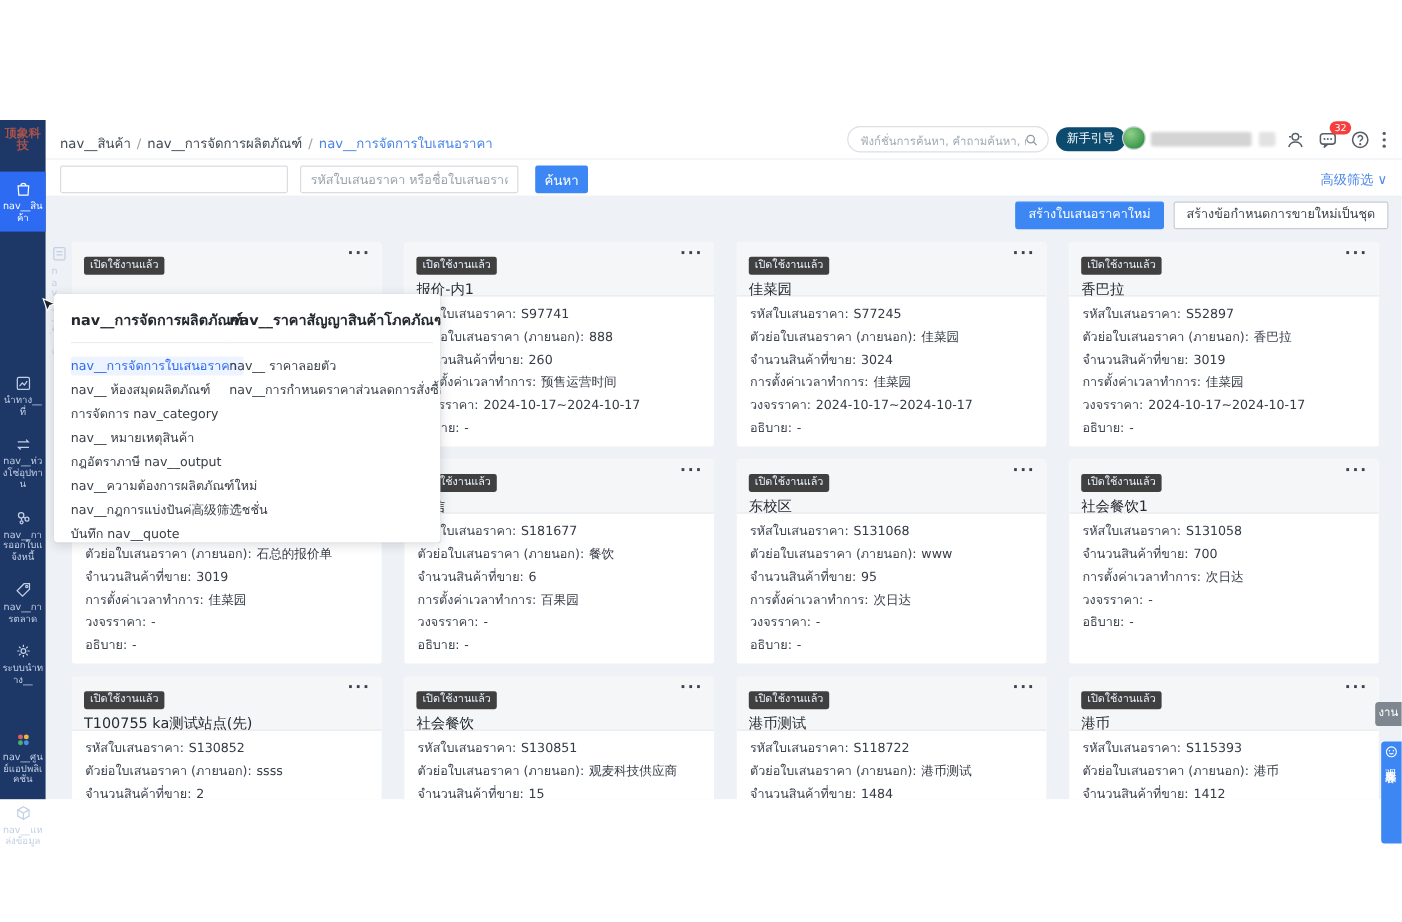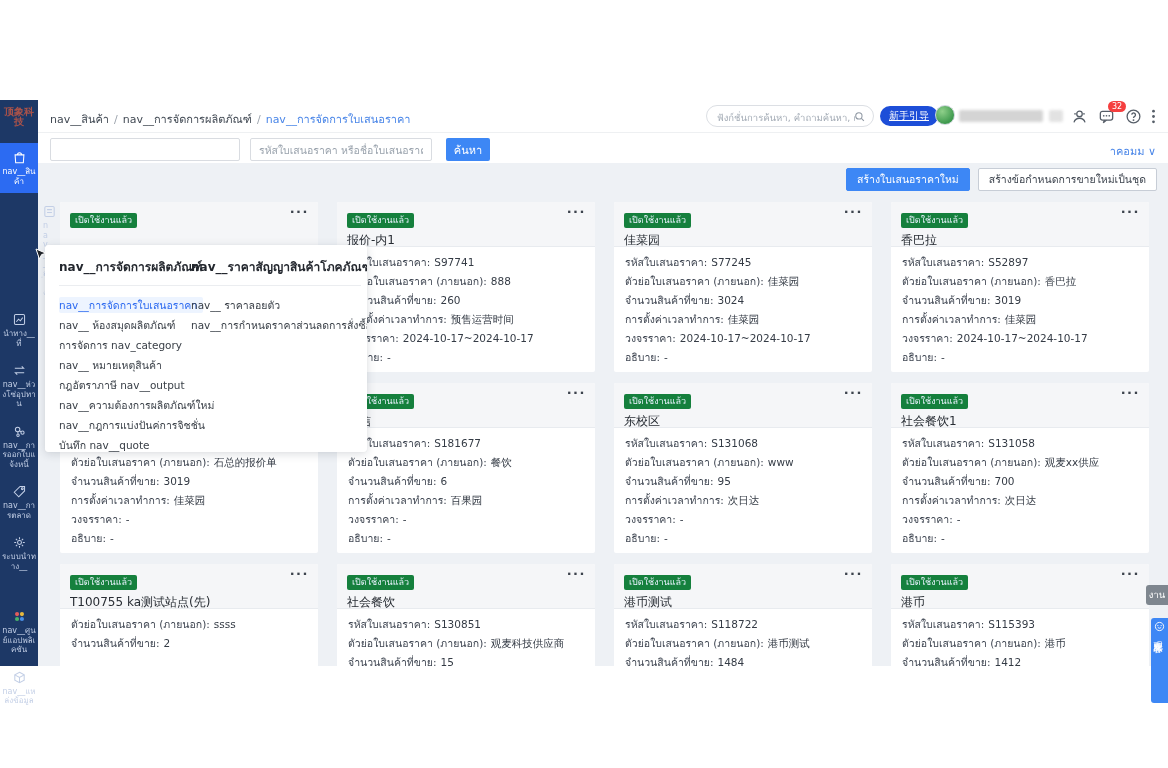--- a/index.html
+++ b/index.html
@@ -17,21 +17,21 @@
 
   
   .topbar { position:absolute; left:38px; top:0; right:0; height:33px; background:#fff; border-bottom:1px solid #eef0f2; z-index:5; }
   .breadcrumb { position:absolute; left:12px; top:10px; font-size:11px; color:#424a54; white-space:nowrap; }
   .breadcrumb .sep { color:#9aa1ab; margin:0 5px; }
   .breadcrumb .current { color:#4a86e8; }
   .search-box { position:absolute; left:668px; top:5px; width:168px; height:22px; border:1px solid #dcdfe4; border-radius:12px; }
   .search-box input { border:0; outline:0; background:transparent; width:138px; height:20px; margin-left:10px; font-size:9.5px; color:#6b737d; font-family:inherit; }
   .search-box input::placeholder { color:#a3abb5; }
   .search-box svg { position:absolute; right:7px; top:5px; width:12px; height:12px; }
-  .guide-pill { position:absolute; left:842px; top:6px; height:20px; padding:0 9px; background:#1d4ed8; border-radius:10px; color:#fff; font-size:10px; line-height:20px; cursor:pointer; white-space:nowrap;text-decoration:underline; }
+  .guide-pill { position:absolute; left:842px; top:6px; height:20px; padding:0 9px; background:#0c4a6e; border-radius:10px; color:#fff; font-size:10px; line-height:20px; cursor:pointer; white-space:nowrap; }
   .avatar { position:absolute; left:897px; top:5px; width:20px; height:20px; border-radius:50%;
     background:radial-gradient(circle at 35% 30%, #8fd08a, #3f9a4e 70%); border:1px solid #cfd6dd; }
   .blur-block { position:absolute; top:10px; height:12px; background:#d4d4d4; border-radius:2px; filter:blur(1.5px); }
   .tb-icon { position:absolute; top:8px; width:17px; height:17px; color:#565e68; cursor:pointer; }
   .tb-icon svg { width:17px; height:17px; }
   .msg-badge { position:absolute; left:1070px; top:1px; background:#f53f3f; color:#fff; font-size:8px; line-height:11px; padding:0 4px; border-radius:7px; }
 
   
   .filterrow { position:absolute; left:38px; top:34px; right:0; height:29px; background:#fff; }
   .f-input { position:absolute; top:4px; height:23px; border:1px solid #d9dce1; border-radius:2px; background:#fff; font-size:10.5px; color:#6b737d; padding:0 8px; font-family:inherit; outline:0; }
@@ -41,21 +41,21 @@
 
   
   .content { position:absolute; left:38px; top:63px; right:0; bottom:0; background:#eef1f5; overflow:hidden; }
   .actions { position:absolute; top:5px; right:11px; display:flex; gap:8px; }
   .btn { height:23px; line-height:21px; padding:0 10px; font-size:10.5px; border-radius:2px; cursor:pointer; white-space:nowrap; font-family:inherit; }
   .btn-primary { background:#3d87f5; border:1px solid #3d87f5; color:#fff; }
   .btn-plain { background:#fff; border:1px solid #c7cdd6; color:#3c434d; }
   .grid { position:absolute; left:22px; top:39px; width:1112px; display:flex; flex-wrap:wrap; gap:11px 19px; }
   .card { width:258px; height:170px; background:#fff; border-radius:2px; overflow:hidden; }
   .card-head { position:relative; background:#f5f6f8; padding:6px 10px 6px; border-bottom:1px solid #e8ebef; height:45px; }
-  .status-badge { display:inline-block; background:#15803d; color:#eaf3ff; font-size:9px; line-height:13px; padding:1px 5px; border-radius:2px; }
+  .status-badge { display:inline-block; background:#404040; color:#eaf3ff; font-size:9px; line-height:13px; padding:1px 5px; border-radius:2px; }
   .card-title { margin-top:4px; font-size:12px; color:#272c33; white-space:nowrap; overflow:hidden; }
   .card-more { position:absolute; right:9px; top:2px; color:#3c434d; font-size:13px; font-weight:bold; letter-spacing:1.5px; cursor:pointer; }
   .card-body { padding:6px 11px 0; }
   .card-line { font-size:10.5px; line-height:19px; color:#3e4551; white-space:nowrap; overflow:hidden; }
   .card-line .val { color:#343b45; margin-left:4px; }
 
   
   .dropdown { position:absolute; left:45px; top:145px; width:322px; height:207px; background:#fff; border-radius:3px;
     box-shadow:0 2px 10px rgba(31,45,61,.16), 0 0 1px rgba(0,0,0,.1); z-index:50; overflow:hidden; }
   .menu-col { position:absolute; top:12px; }
@@ -125,21 +125,21 @@
           <circle cx="8" cy="8" r="1.3"></circle>
           <circle cx="8" cy="13" r="1.3"></circle>
         </svg>
     </div>
   </div>
 
   <div class="filterrow">
     <input class="f-input" style="left: 12px; width: 190px;">
     <input class="f-input" style="left: 212px; width: 182px;" placeholder="รหัสใบเสนอราคา หรือชื่อใบเสนอราคา">
     <button class="f-btn">ค้นหา</button>
-    <div class="advanced"><span>าคอมม</span> <span>∨</span></div>
+    <div class="advanced"><span>高级筛选</span> <span>∨</span></div>
   </div>
 
   <div class="content">
     <div class="actions">
       <button class="btn btn-primary">สร้างใบเสนอราคาใหม่</button>
       <button class="btn btn-plain">สร้างข้อกำหนดการขายใหม่เป็นชุด</button>
     </div>
     <div class="grid" id="card-grid">
         <div class="card">
     <div class="card-head">
@@ -247,34 +247,34 @@
           </div>
   </div>
         <div class="card">
     <div class="card-head">
       <span class="status-badge">เปิดใช้งานแล้ว</span>
       <span class="card-more">···</span>
       <div class="card-title">社会餐饮1</div>
     </div>
     <div class="card-body">
             <div class="card-line"><span>รหัสใบเสนอราคา:</span><span class="val">S131058</span></div>
-            <div class="card-line"><span>ตัวย่อใบเสนอราคา (ภายนอก):</span><span class="val">观麦xx供应</span></div>
             <div class="card-line"><span>จำนวนสินค้าที่ขาย:</span><span class="val">700</span></div>
             <div class="card-line"><span>การตั้งค่าเวลาทำการ:</span><span class="val">次日达</span></div>
             <div class="card-line"><span>วงจรราคา:</span><span class="val">-</span></div>
             <div class="card-line"><span>อธิบาย:</span><span class="val">-</span></div>
           </div>
   </div>
         <div class="card">
     <div class="card-head">
       <span class="status-badge">เปิดใช้งานแล้ว</span>
       <span class="card-more">···</span>
       <div class="card-title">T100755 ka测试站点(先)</div>
     </div>
     <div class="card-body">
+            <div class="card-line"><span>รหัสใบเสนอราคา:</span><span class="val">S130852</span></div>
             <div class="card-line"><span>ตัวย่อใบเสนอราคา (ภายนอก):</span><span class="val">ssss</span></div>
             <div class="card-line"><span>จำนวนสินค้าที่ขาย:</span><span class="val">2</span></div>
           </div>
   </div>
         <div class="card">
     <div class="card-head">
       <span class="status-badge">เปิดใช้งานแล้ว</span>
       <span class="card-more">···</span>
       <div class="card-title">社会餐饮</div>
     </div>
@@ -358,21 +358,21 @@
   <div class="dropdown">
     <div class="menu-col c1">
       <div class="menu-head">nav__การจัดการผลิตภัณฑ์</div>
       <div class="menu-items" id="menu-col1">
           <div class="menu-item selected"><span>nav__การจัดการใบเสนอราคา</span></div>
           <div class="menu-item"><span>nav__ ห้องสมุดผลิตภัณฑ์</span></div>
           <div class="menu-item"><span>การจัดการ nav_category</span></div>
           <div class="menu-item"><span>nav__ หมายเหตุสินค้า</span></div>
           <div class="menu-item"><span>กฎอัตราภาษี nav__output</span></div>
           <div class="menu-item"><span>nav__ความต้องการผลิตภัณฑ์ใหม่</span></div>
-          <div class="menu-item"><span>nav__กฎการแบ่งปันค่การจิชชั่น</span></div>
+          <div class="menu-item"><span>nav__กฎการแบ่งปันค่高级筛选ิชชั่น</span></div>
           <div class="menu-item"><span>บันทึก nav__quote</span></div>
         </div>
     </div>
     <div class="menu-col c2">
       <div class="menu-head">nav__ราคาสัญญาสินค้าโภคภัณฑ์</div>
       <div class="menu-items" id="menu-col2">
           <div class="menu-item"><span>nav__ ราคาลอยตัว</span></div>
           <div class="menu-item"><span>nav__การกำหนดราคาส่วนลดการสั่งซื้อแบบเต็ม</span></div>
         </div>
     </div>

